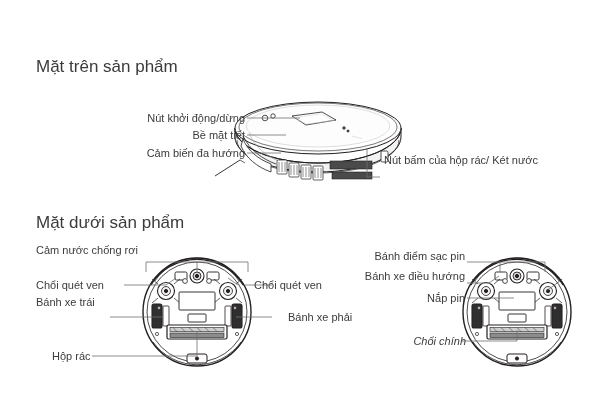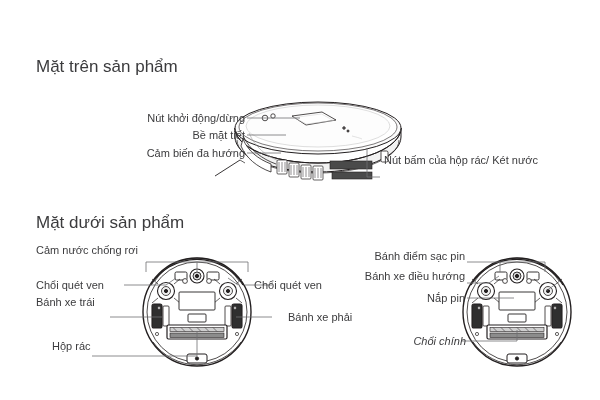--- a/index.html
+++ b/index.html
@@ -221,20 +221,20 @@
 
   <div class="txt" style="left:384px;top:154px;">Nút bấm của hộp rác/ Két nước</div>
 
   <div class="txt sec" style="left:36px;top:216px;">Mặt dưới sản phẩm</div>
 
   <div class="txt" style="left:36px;top:244px;">Cảm nước chống rơi</div>
   <div class="txt" style="left:36px;top:279px;">Chổi quét ven</div>
   <div class="txt" style="left:254px;top:279px;">Chổi quét ven</div>
   <div class="txt" style="left:36px;top:296px;">Bánh xe trái</div>
   <div class="txt" style="left:268px;top:311px;margin-left:20px;">Bánh xe phải</div>
-  <div class="txt" style="left:52px;top:340px;">Hộp rác</div>
+  <div class="txt" style="left:52px;top:350px;">Hộp rác</div>
 
   <div class="txt ra" style="left:340px;top:250px;width:125px;">Bánh điểm sạc pin</div>
   <div class="txt ra" style="left:330px;top:270px;width:135px;">Bánh xe điều hướng</div>
   <div class="txt ra" style="left:340px;top:292px;width:125px;">Nắp pin</div>
   <div class="txt ra" style="left:348px;top:335px;width:118px;font-style:italic;">Chổi chính</div>
 
 </div>
 
 </body></html>

